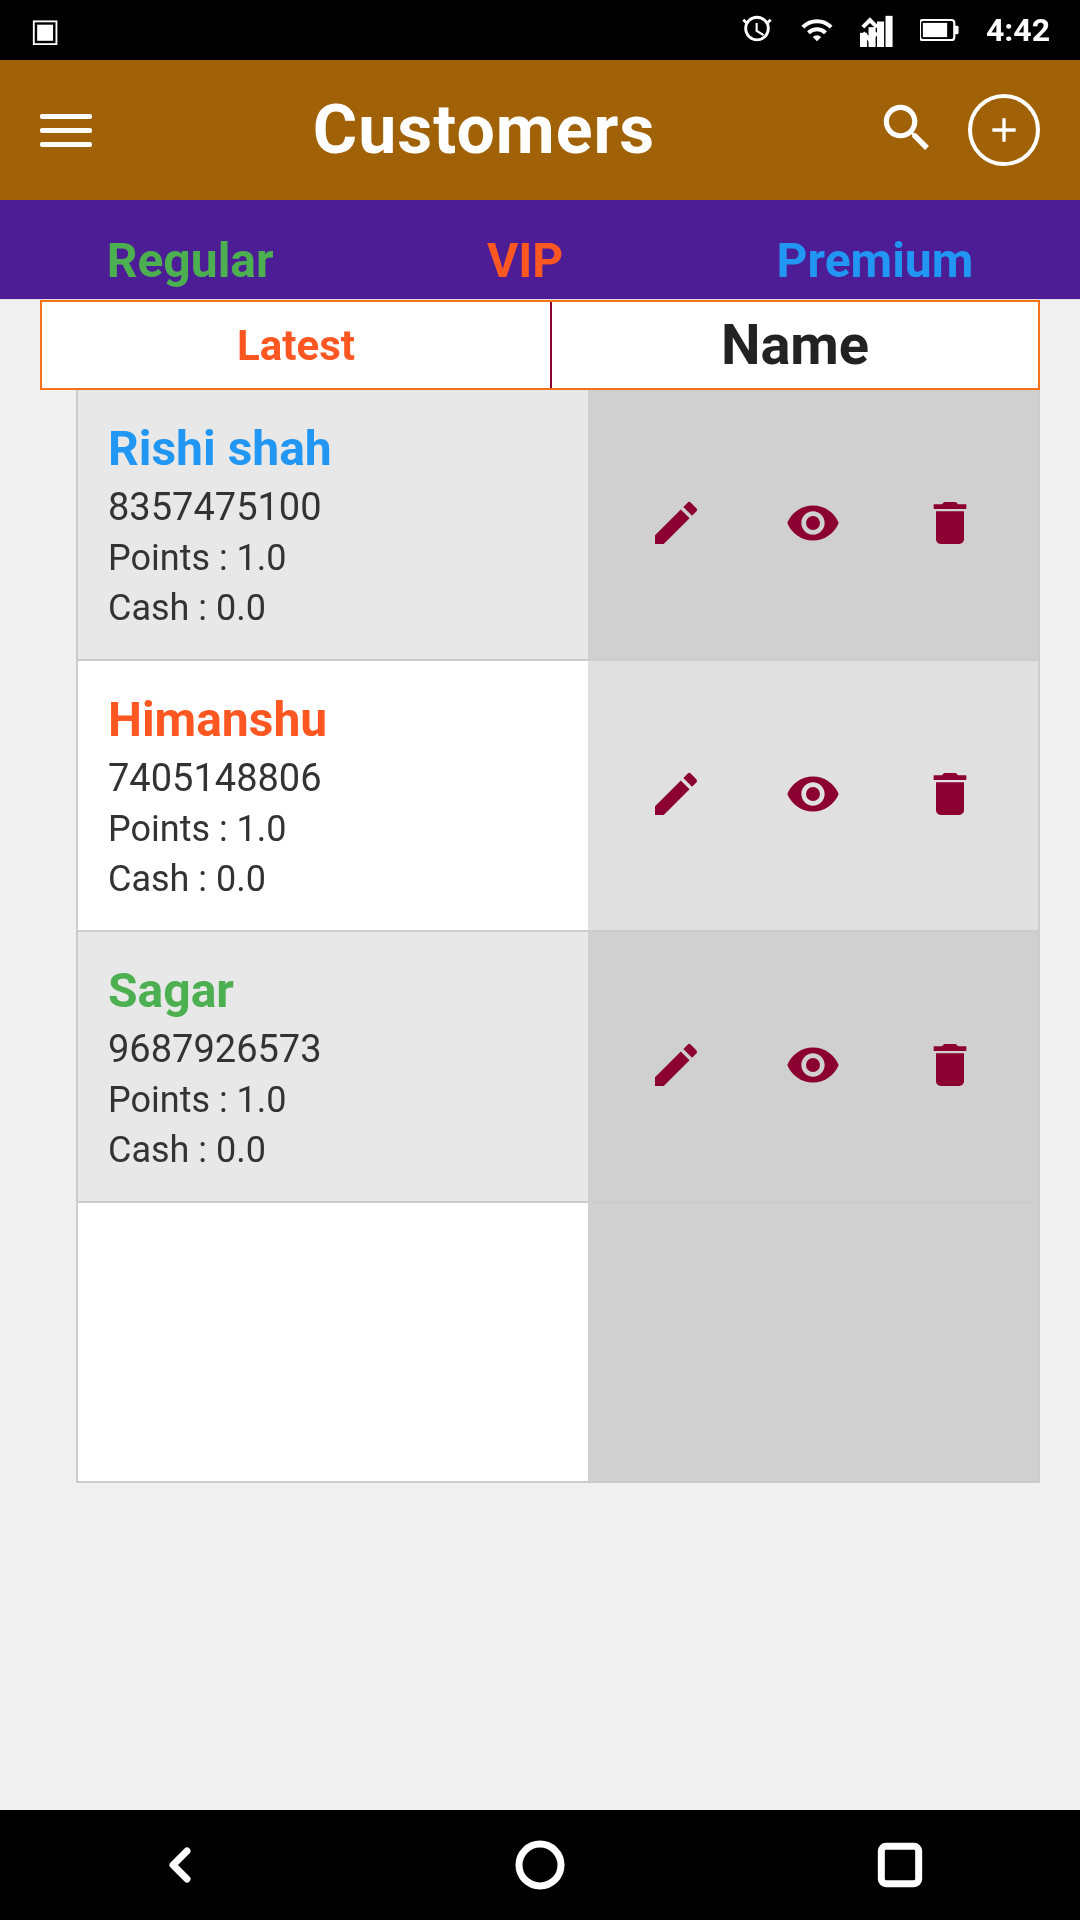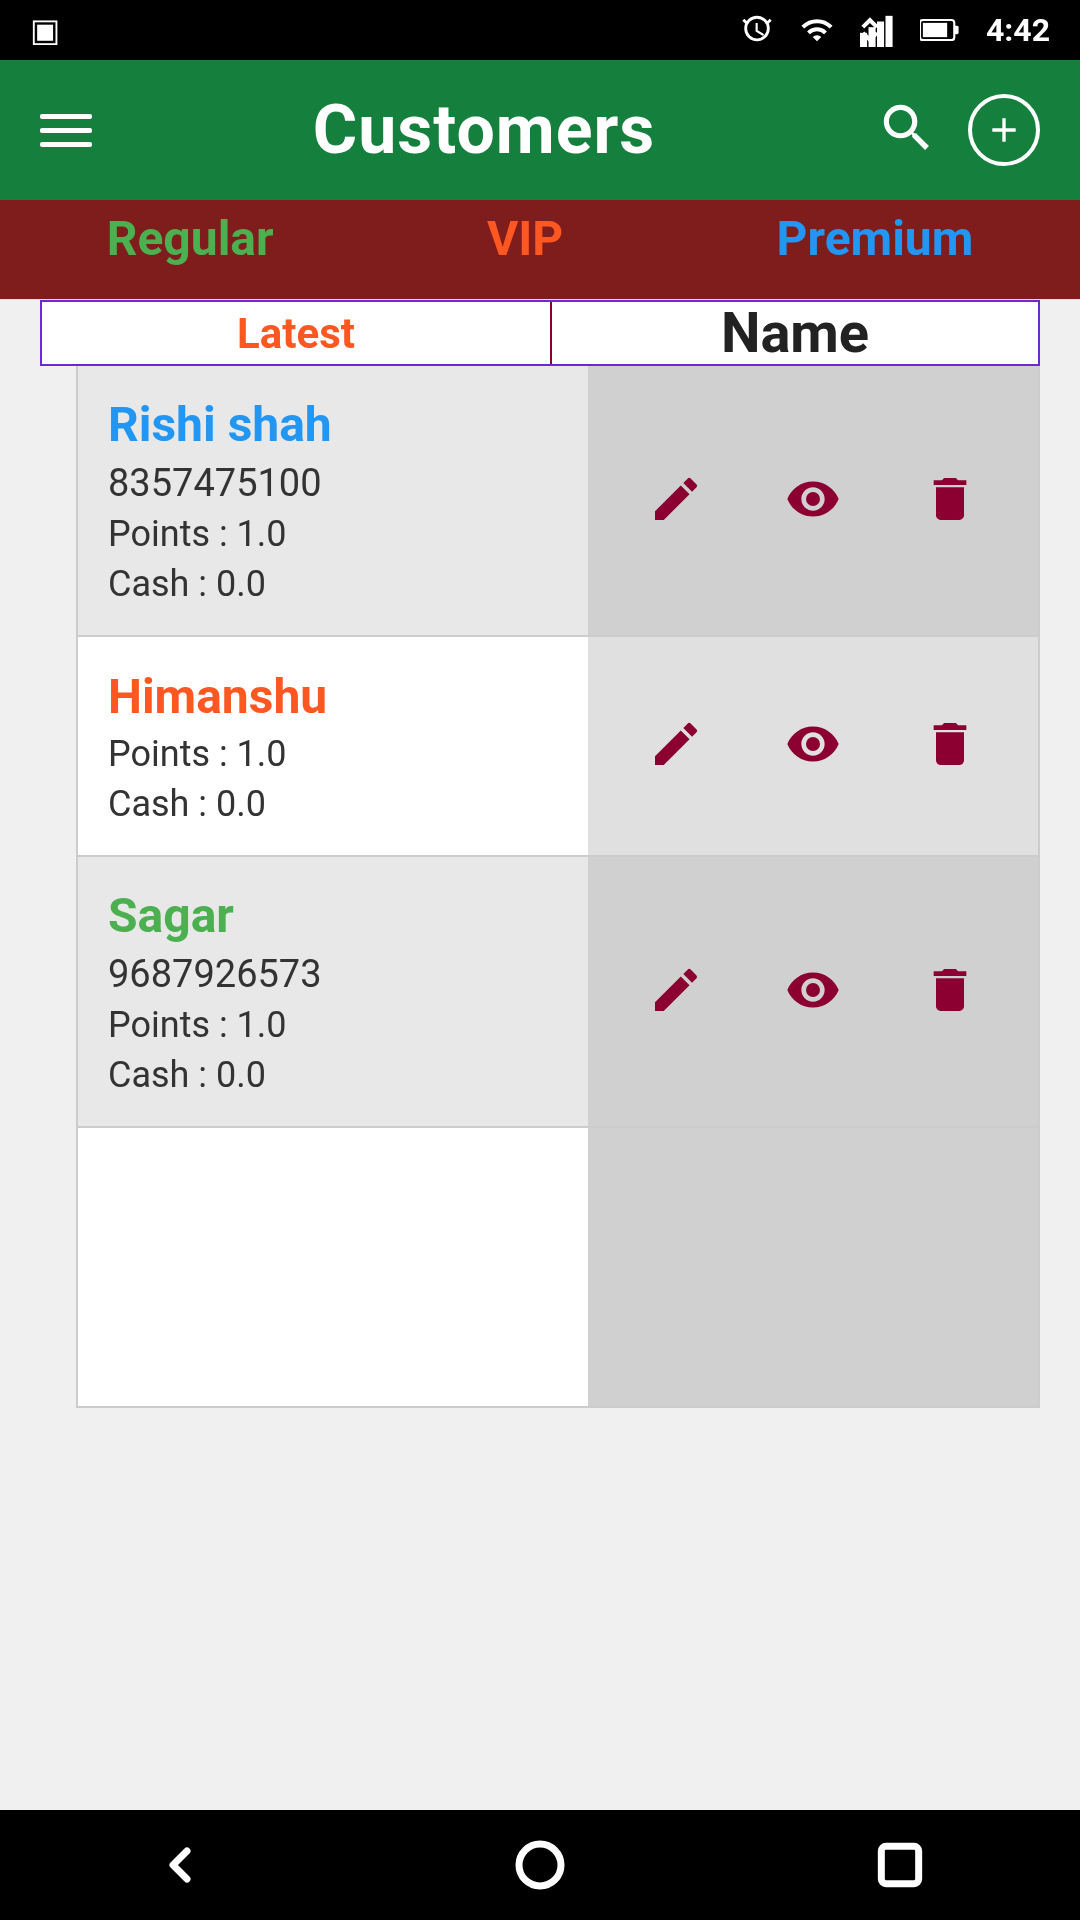--- a/index.html
+++ b/index.html
@@ -41,21 +41,21 @@
       font-size: 28px;
     }
     .time {
       color: white;
       font-size: 32px;
       font-weight: bold;
     }
 
     
     .header {
-      background: #15803d;
+      background: #a16207;
       height: 140px;
       display: flex;
       align-items: center;
       justify-content: space-between;
       padding: 0 40px;
       flex-shrink: 0;
     }
     .header-menu-icon {
       display: flex;
       flex-direction: column;
@@ -93,43 +93,43 @@
       justify-content: center;
       cursor: pointer;
     }
     .add-icon-btn svg {
       width: 40px;
       height: 40px;
     }
 
     
     .tabs {
-      background: #7f1d1d;
+      background: #4c1d95;
       height: 100px;
       display: flex;
-      align-items: flex-start;
+      align-items: flex-end;
       justify-content: space-around;
       border-bottom: 1px solid #e0e0e0;
       flex-shrink: 0;
     }
     .tab {
       font-size: 48px;
       font-weight: bold;
       cursor: pointer;
       padding: 10px 30px;
     }
     .tab-regular { color: #4CAF50; }
     .tab-vip { color: #FF5722; }
     .tab-premium { color: #2196F3; }
 
     
     .table-header {
       display: flex;
-      height: 66px;
-      border: 2px solid #6d28d9;
+      height: 90px;
+      border: 2px solid #f97316;
       background: white;
       flex-shrink: 0;
       margin: 0 40px;
     }
     .th-latest {
       flex: 0 0 510px;
       display: flex;
       align-items: center;
       justify-content: center;
       font-size: 42px;
@@ -347,20 +347,21 @@
         <svg class="action-icon" viewBox="0 0 24 24" xmlns="http://www.w3.org/2000/svg">
           <path d="M6 19c0 1.1.9 2 2 2h8c1.1 0 2-.9 2-2V7H6v12zM19 4h-3.5l-1-1h-5l-1 1H5v2h14V4z" fill="#8B0030"></path>
         </svg>
       </div>
     </div>
   </div>
 
   <div class="customer-row">
     <div class="customer-info">
       <span class="customer-name name-red">Himanshu</span>
+      <span class="customer-phone">7405148806</span>
       <span class="customer-points">Points : 1.0</span>
       <span class="customer-cash">Cash : 0.0</span>
     </div>
     <div class="customer-actions">
       <div class="action-btn">
         <svg class="action-icon" viewBox="0 0 24 24">
           <path d="M3 17.25V21h3.75L17.81 9.94l-3.75-3.75L3 17.25zM20.71 7.04a1 1 0 0 0 0-1.41l-2.34-2.34a1 1 0 0 0-1.41 0l-1.83 1.83 3.75 3.75 1.83-1.83z" fill="#8B0030"></path>
         </svg>
       </div>
       <div class="action-btn">

